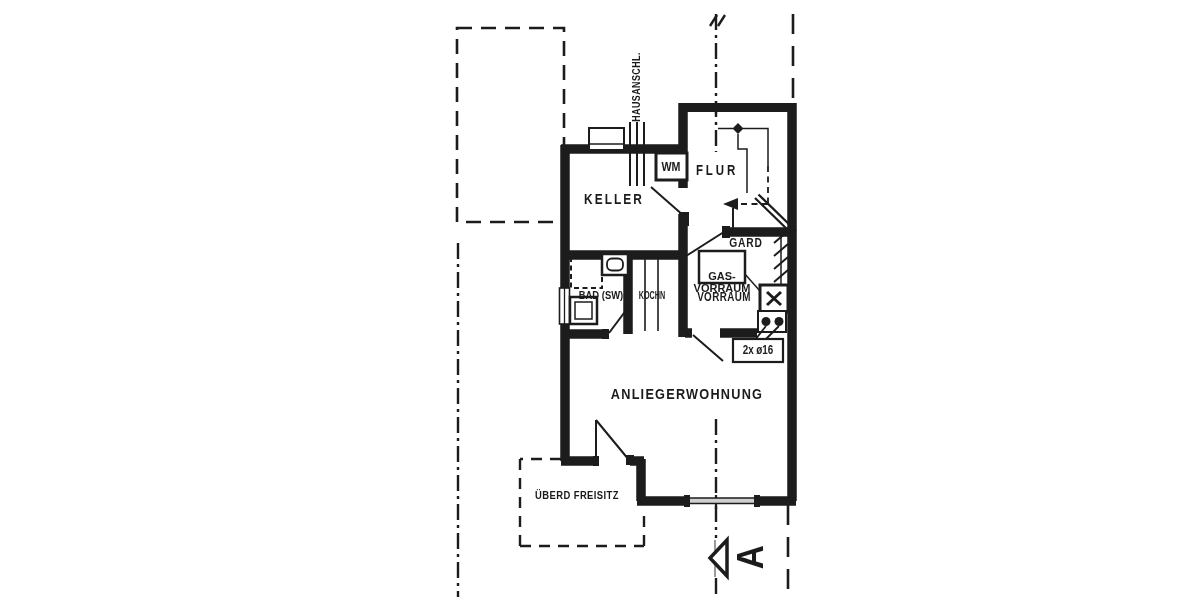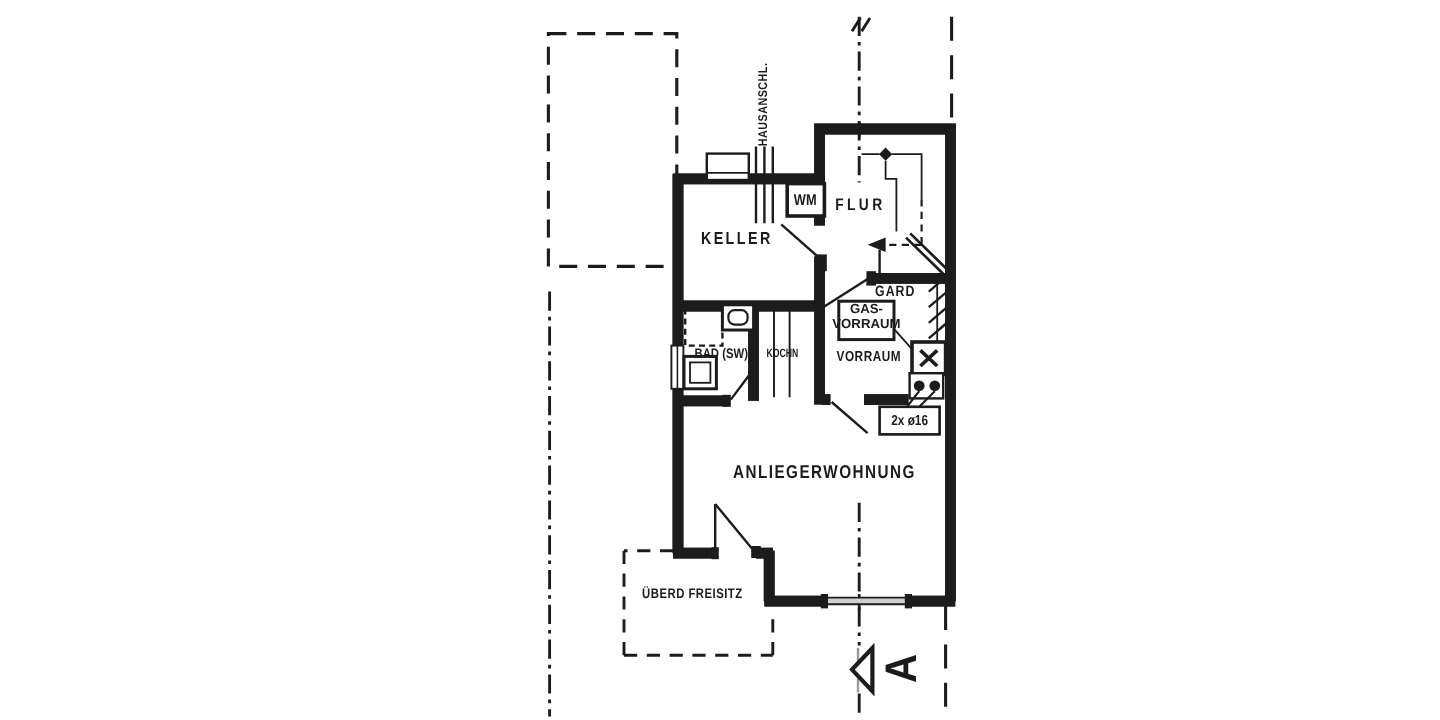--- a/index.html
+++ b/index.html
@@ -120,21 +120,21 @@
     <path d="M691,540 V577" stroke="#9a9a9a" stroke-width="2" fill="none"></path>
     <polygon points="703,540 703,576 686,558" fill="#ffffff" stroke="#1c1c1c" stroke-width="3.5"></polygon>
   </g>
 </svg>
 
 <div class="lbl rot" style="left:612px;top:87px;font-size:10.5px;letter-spacing:0.5px;">HAUSANSCHL.</div>
 <div class="lbl" style="left:647px;top:166px;font-size:13px;">WM</div>
 <div class="lbl" style="left:590px;top:199px;font-size:14.5px;letter-spacing:2.5px;">KELLER</div>
 <div class="lbl" style="left:693px;top:170px;font-size:14px;letter-spacing:3.5px;">FLUR</div>
 <div class="lbl" style="left:722px;top:243px;font-size:12.5px;letter-spacing:1px;">GARD</div>
-<div class="gasbox" style="left:676px;top:242px;width:44px;height:44px;font-size:11px;line-height:1.1;">
+<div class="gasbox" style="left:676px;top:260px;width:44px;height:44px;font-size:11px;line-height:1.1;">
   <span>GAS-</span>
   <span>VORRAUM</span>
 </div>
 <div class="lbl" style="left:700px;top:297px;font-size:12px;letter-spacing:0.5px;">VORRAUM</div>
 <div class="lbl" style="left:577px;top:295px;font-size:11.5px;">BAD (SW)</div>
 <div class="lbl" style="left:628px;top:295px;font-size:10px;transform:translate(-50%,-50%) scaleX(0.72);">KOCHN</div>
 <div class="lbl" style="left:734px;top:350px;font-size:12px;">2x ø16</div>
 <div class="lbl" style="left:663px;top:394px;font-size:15.5px;letter-spacing:1.5px;">ANLIEGERWOHNUNG</div>
 <div class="lbl" style="left:553px;top:495px;font-size:11.5px;letter-spacing:0.5px;">ÜBERD FREISITZ</div>
 <div class="lbl" style="left:727px;top:557px;font-size:32px;transform:translate(-50%,-50%) rotate(-90deg) scale(1.05,1.15);">A</div>

